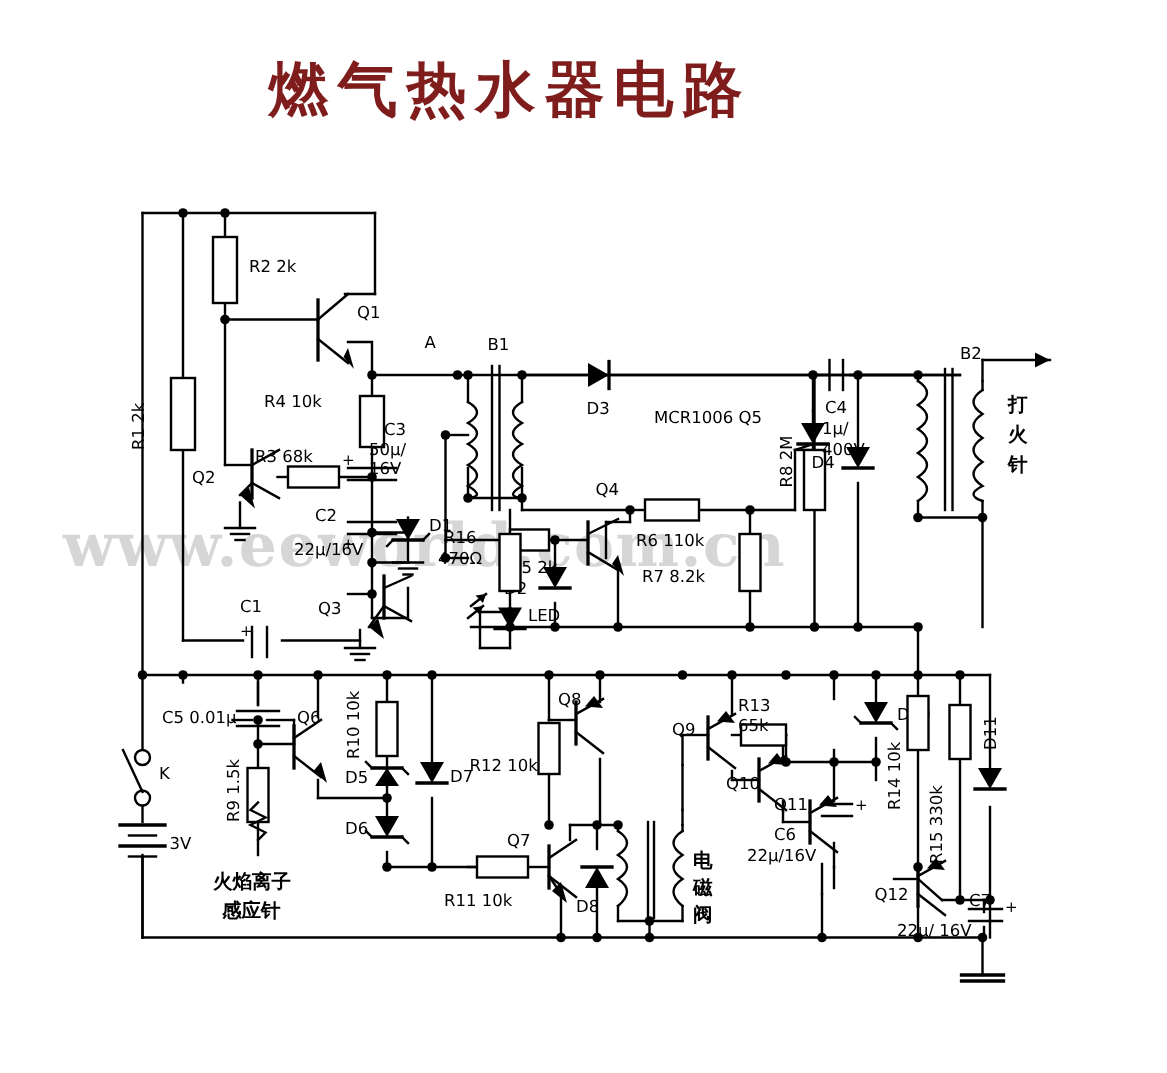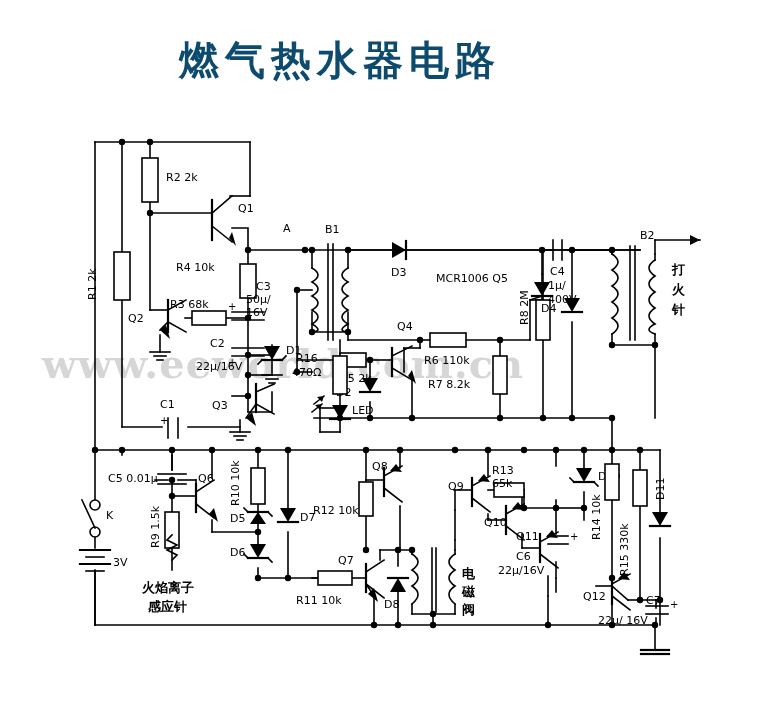--- a/index.html
+++ b/index.html
@@ -1,21 +1,21 @@
 <!DOCTYPE html>
 <html><head>
 <meta charset="utf-8">
 <style>
   html,body{margin:0;padding:0;background:#ffffff;}
   body{width:778px;height:715px;font-family:"DejaVu Sans",sans-serif;overflow:hidden;}
   #root{position:relative;width:778px;height:715px;background:#fff;}
   #title{
     position:absolute;left:0;top:38px;width:680px;text-align:center;
     font-family:"DejaVu Sans",sans-serif;font-weight:bold;font-size:40px;
-    letter-spacing:6px;color:#0c4a6e;line-height:1.1;
+    letter-spacing:6px;color:#7f1d1d;line-height:1.1;
   }
   svg#schem{position:absolute;left:0;top:0;width:778px;height:715px;}
   .wm{
     position:absolute;left:42px;top:340px;width:740px;
     font-family:"DejaVu Serif",serif;font-weight:bold;font-size:40px;
     color:#d6d6d6;letter-spacing:1px;pointer-events:none;user-select:none;
     white-space:nowrap;
   }
   text{font-family:"DejaVu Sans",sans-serif;fill:#000;}
   .lbl{font-size:11px;}

